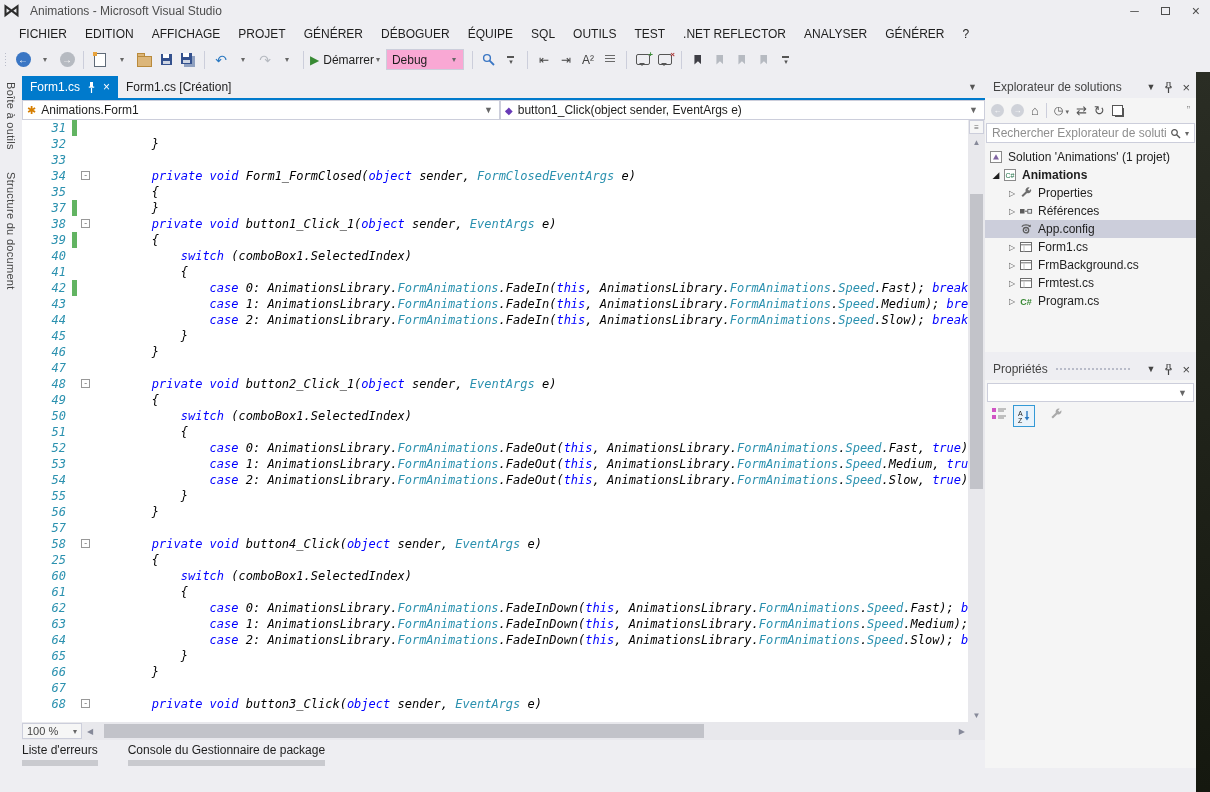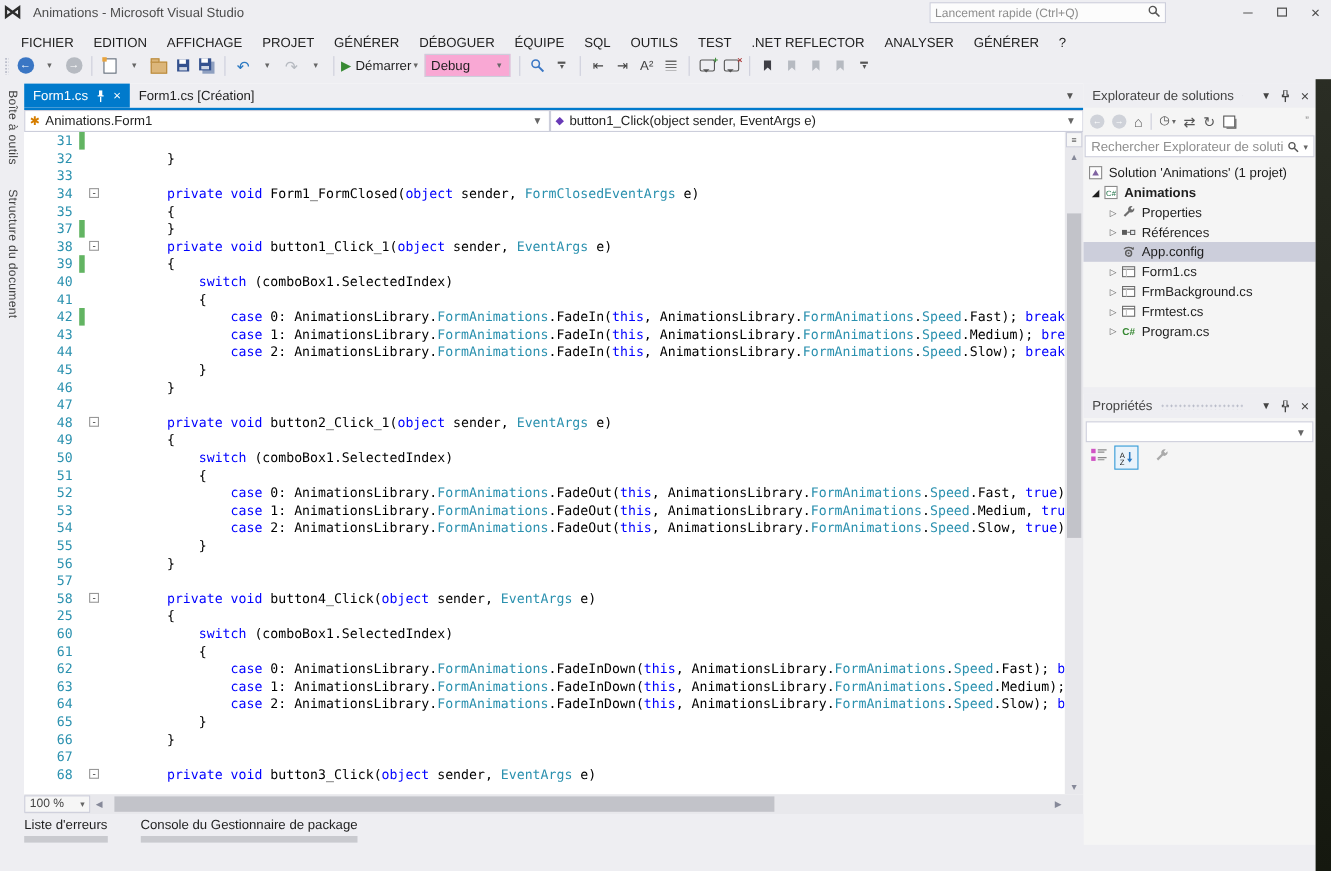--- a/index.html
+++ b/index.html
@@ -11,21 +11,21 @@
   .wtitle{font-size:12px;color:#4d4d4d;}
   .quicklaunch{position:absolute;left:845px;top:2px;width:205px;height:17px;background:#fcfcfc;border:1px solid #CCCEDB;
                display:flex;align-items:center;font-size:11px;color:#8e8e8e;padding:0 4px;}
   .quicklaunch .ql-text{flex:1;overflow:hidden;white-space:nowrap;}
   .winbtns{position:absolute;right:4px;top:0;height:22px;display:flex;align-items:center;gap:22px;padding-right:6px;}
   .winbtn{color:#4d4d4d;font-size:12px;line-height:22px;cursor:default;}
   .restore-glyph{position:relative;width:9px;height:8px;display:inline-block;}
   .restore-glyph i{position:absolute;left:0;bottom:0;width:7px;height:6px;border:1px solid #4d4d4d;background:#EEEEF2;}
   .restore-glyph b{position:absolute;right:0;top:0;width:7px;height:6px;border:1px solid #4d4d4d;}
   
-  .menubar{position:absolute;left:0;top:22px;right:0;height:24px;display:flex;align-items:flex-end;padding-left:10px;}
+  .menubar{position:absolute;left:0;top:22px;right:0;height:24px;display:flex;align-items:center;padding-left:10px;}
   .menu-item{padding:0 9px;font-size:12px;color:#1e1e1e;white-space:nowrap;}
   
   .toolbar{position:absolute;left:0;top:46px;right:0;height:27px;display:flex;align-items:center;}
   .tgrip{width:4px;height:16px;margin:0 4px;background:radial-gradient(#B9BCC9 1px,transparent 1px);background-size:3px 3px;}
   .tsep{width:1px;height:18px;background:#CCCEDB;margin:0 5px;}
   .tbtn{height:22px;min-width:20px;display:flex;align-items:center;justify-content:center;color:#424242;font-size:13px;padding:0 1px;}
   .ddm{font-size:8px;color:#666;margin:0 2px;}
   .circ{width:15px;height:15px;border-radius:50%;background:#3A76C4;color:#fff;font-size:10px;line-height:15px;text-align:center;}
   .circ.dis{background:#B6BAC1;}
   .ipage{width:10px;height:12px;border:1px solid #5f6a78;background:#fff;position:relative;}
@@ -65,21 +65,21 @@
   .tab .closex{margin-left:7px;font-size:12px;line-height:12px;}
   .tablist-btn{margin-left:auto;align-self:center;color:#555;font-size:9px;padding:0 8px;}
   .navbar{position:absolute;left:0;top:22px;right:0;height:22px;border-top:2px solid #007ACC;background:#EEEEF2;display:flex;box-sizing:border-box;}
   .navcombo{display:flex;align-items:center;background:#fff;border:1px solid #CCCEDB;font-size:12px;color:#1e1e1e;box-sizing:border-box;height:20px;overflow:hidden;white-space:nowrap;}
   .navcombo.leftc{width:478px;}
   .navcombo.rightc{flex:1;}
   .cls-ic{color:#D67E00;font-size:11px;margin:0 5px 0 4px;}
   .mth-ic{color:#683AB7;font-size:10px;margin:0 5px 0 4px;}
   .navcombo .dd{margin-left:auto;color:#666;font-size:9px;padding:0 6px;}
   .code-area{position:absolute;left:0;top:44px;width:946px;height:602px;overflow:hidden;background:#fff;}
-  .code-line{display:flex;height:16px;line-height:16px;font-family:"DejaVu Sans Mono",monospace;font-size:12px;white-space:pre;}
+  .code-line{display:flex;height:16px;line-height:16px;font-family:"DejaVu Sans Mono",monospace;font-size:12px;white-space:pre;font-style:italic;}
   .ln{flex:0 0 44px;text-align:right;color:#2B91AF;padding-right:6px;}
   .chg{flex:0 0 5px;}
   .chg.on{background:#62B462;}
   .fold{flex:0 0 17px;position:relative;}
   .foldbox{position:absolute;left:4px;top:3px;width:9px;height:9px;box-sizing:border-box;border:1px solid #989898;background:#fff;
            color:#333;font-size:9px;line-height:6px;text-align:center;font-family:"Liberation Sans",sans-serif;}
   .codetext{flex:1;overflow:hidden;}
   .c-k{color:#0000FF;} .c-t{color:#2B91AF;} .c-n{color:#000;}
   
   .vscroll{position:absolute;right:0;top:44px;width:17px;height:602px;background:#E8E8EC;display:flex;flex-direction:column;align-items:center;}
@@ -134,27 +134,20 @@
   .darkstrip{position:absolute;right:0;top:72px;width:14px;height:720px;background:linear-gradient(180deg,#2a2d24,#15180f);}
 </style>
 </head>
 <body>
 
 <div class="screen">
 
   <div class="titlebar">
     <span class="vslogo">⋈</span>
     <span class="wtitle">Animations - Microsoft Visual Studio</span>
-    <div class="quicklaunch">
-      <span class="ql-text">Lancement rapide (Ctrl+Q)</span>
-      <span><svg width="12" height="12" viewBox="0 0 12 12">
-            <circle cx="5" cy="5" r="3.2" fill="none" stroke="#555" stroke-width="1.3"></circle>
-            <path d="M7.5 7.5 L11 11" stroke="#555" stroke-width="1.5"></path>
-          </svg></span>
-    </div>
     <div class="winbtns">
       <span class="winbtn">─</span>
       <span class="winbtn"><span class="restore-glyph"><b></b><i></i></span></span>
       <span class="winbtn" style="font-size:14px;">×</span>
     </div>
   </div>
 
   <div class="menubar">
       <span class="menu-item">FICHIER</span>
       <span class="menu-item">EDITION</span>

